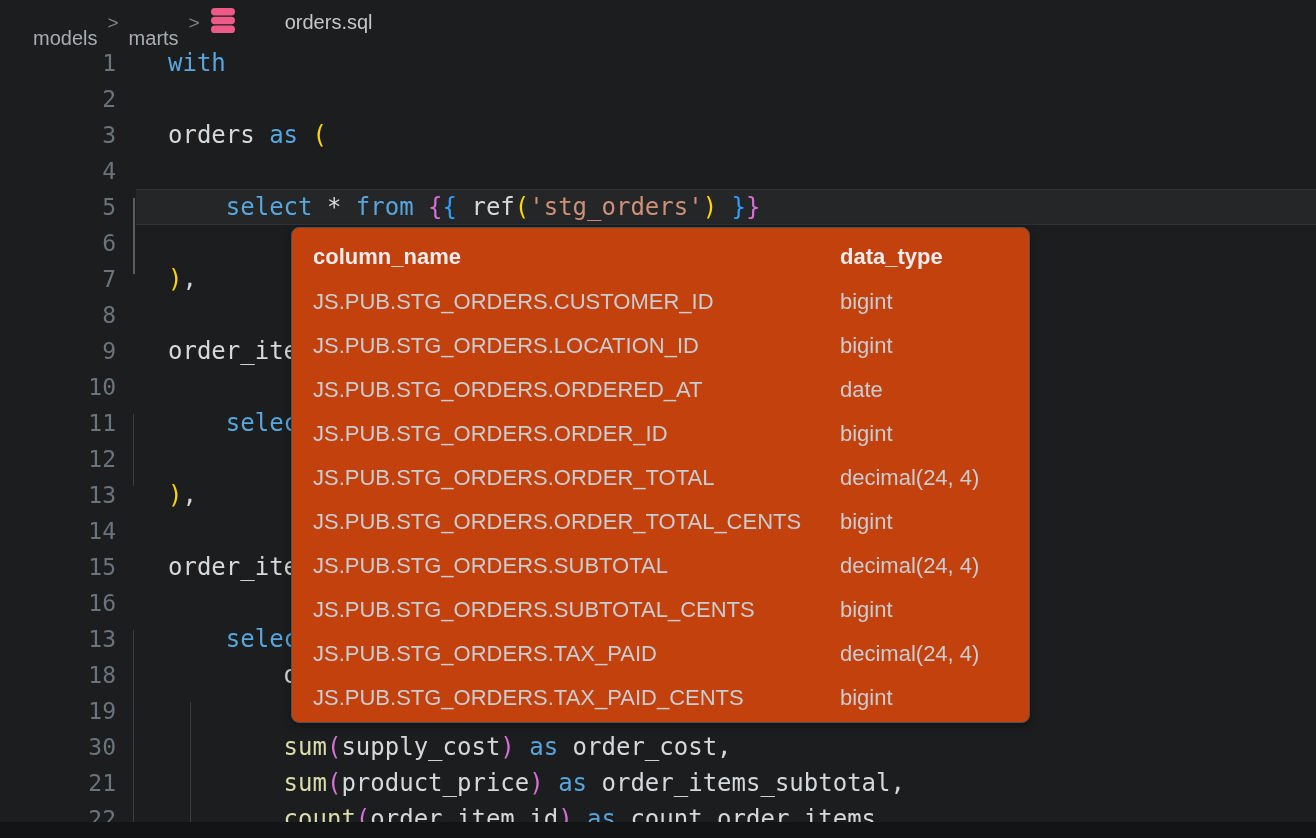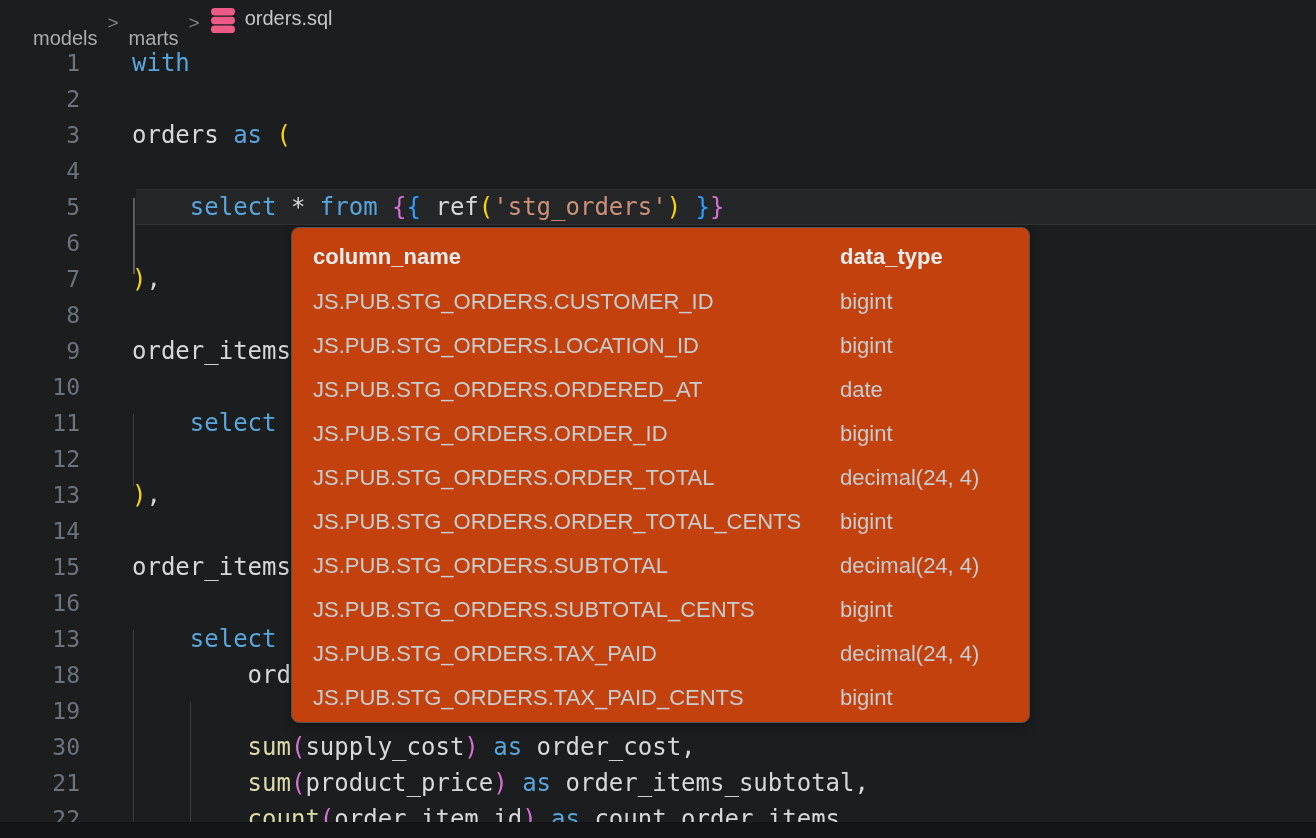--- a/index.html
+++ b/index.html
@@ -8,26 +8,26 @@
     background:#1c1d1e;font-family:"Liberation Sans",sans-serif;
   }
   
   .breadcrumb{
     position:absolute;top:0;left:0;right:0;height:45px;
     display:flex;align-items:center;padding-left:33px;
     font-size:20px;color:#a9adb1;
   }
   .crumb{color:#a9adb1;margin-top:31px;}
   .crumb-sep{color:#83878b;margin:0 10px;font-size:19px;}
-  .crumb-file{color:#c4c7ca;display:flex;}
+  .crumb-file{color:#c4c7ca;display:flex;align-items:center;gap:40px;}
   .db-icon{margin-right:9px;display:inline-block;}
   
   .code-area{
     position:absolute;top:45px;left:0;right:0;bottom:0;
-    font-family:"DejaVu Sans Mono",monospace;font-size:24px;
+    font-family:"DejaVu Sans Mono",monospace;font-size:24px;padding-left:36px;
   }
   .line{height:36px;line-height:36px;white-space:pre;position:relative;z-index:2;}
   .ln{
     display:inline-block;width:80px;text-align:right;
     font-size:23px;color:#6b737c;vertical-align:top;
   }
   .code{margin-left:52px;color:var(--pl);}
   .tok-kw{color:var(--kw);} .tok-pl{color:var(--pl);}
   .tok-b1{color:var(--b1);} .tok-b2{color:var(--b2);} .tok-b3{color:var(--b3);}
   .tok-str{color:var(--str);} .tok-fn{color:var(--fn);}

